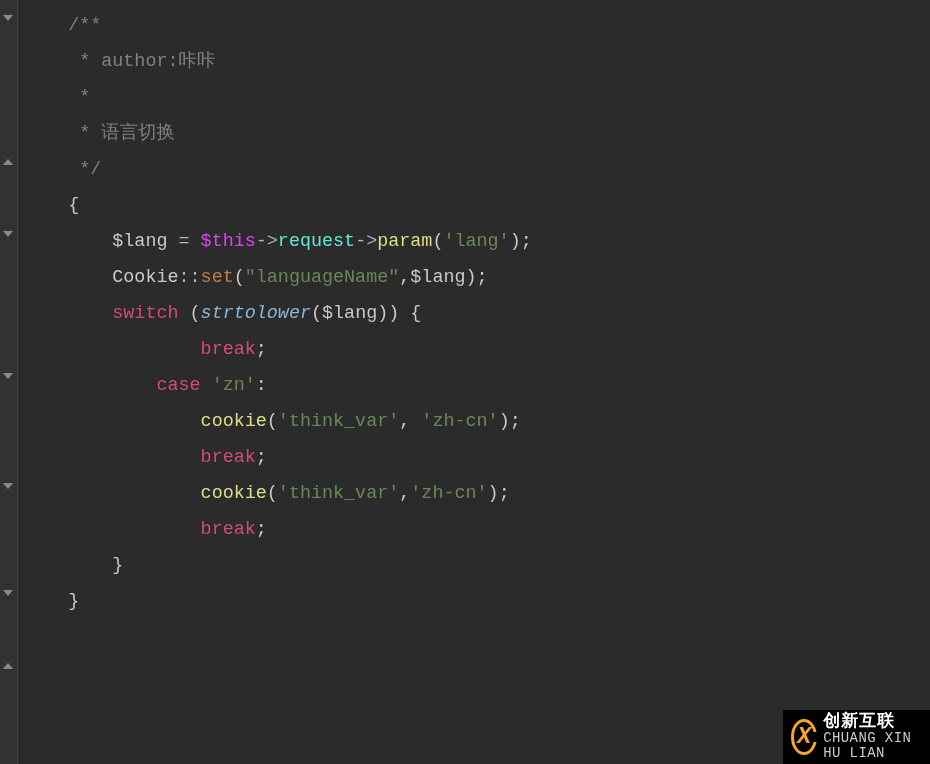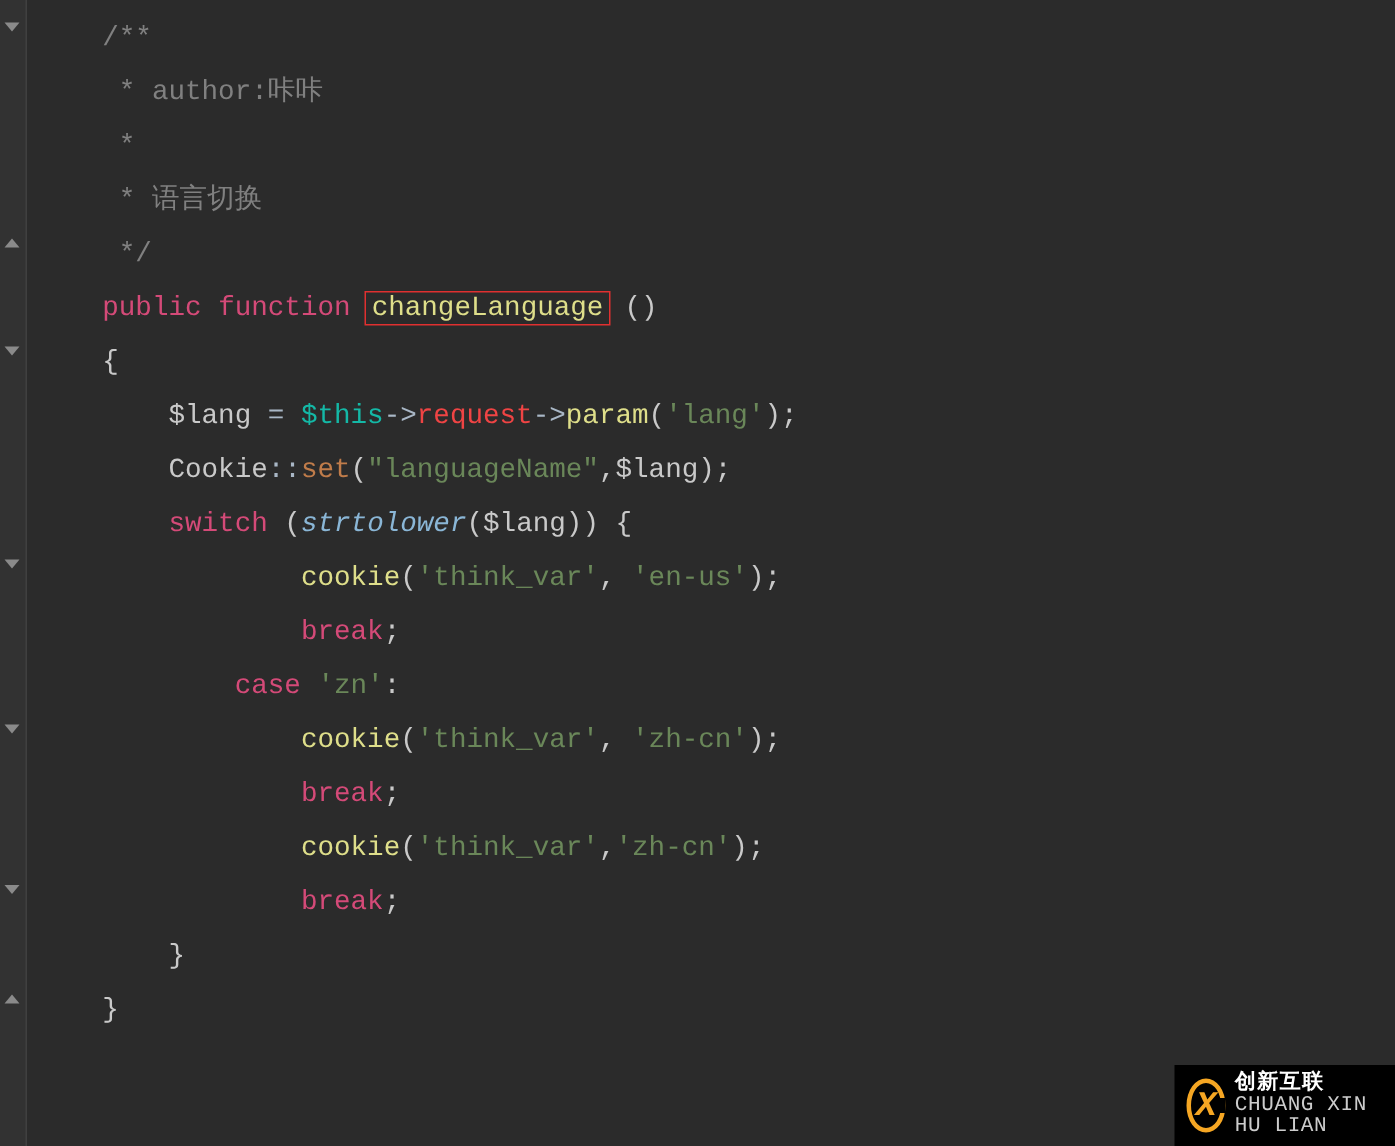--- a/index.html
+++ b/index.html
@@ -47,22 +47,22 @@
   .line {
     height: 36px;
     line-height: 36px;
     white-space: pre;
     padding-left: 6px;
     color: #a9b7c6;
   }
   .c-comment { color: #808080; }
   .c-keyword { color: #d44a78; }
   .c-var { color: #c9c9c9; }
-  .c-this   { color: #14b8a6; }
-  .c-member { color: #ef4444; }
+  .c-this   { color: #d946ef; }
+  .c-member { color: #5eead4; }
   .c-op { color: #a9b7c6; }
   .c-func-call { color: #dede8a; }
   .c-func-builtin { color: #8ab6d6; font-style: italic; }
   .c-class { color: #c9c9c9; }
   .c-static { color: #c07c4a; }
   .c-string { color: #6a8759; }
   .c-punct { color: #c9c9c9; }
   .c-paren { color: #c9c9c9; }
   .c-brace { color: #c9c9c9; }
   .c-fname { color: #dede8a; }
@@ -105,21 +105,21 @@
     top: 50%;
     width: 5px;
     height: 10px;
     background: #000;
     transform: translateY(-50%);
   }
   .logo-text {
     color: #fff;
     line-height: 1.05;
   }
-  .logo-text .big { font-size: 14px; font-weight: 600; letter-spacing: 1px; }
+  .logo-text .big { font-size: 17px; font-weight: 600; letter-spacing: 1px; }
   .logo-text .small { font-size: 14px; letter-spacing: 0.4px; color: #ccc; }
 </style>
 </head>
 <body>
 
 <div class="gutter">
   <div class="fold-markers">
     <div class="fold-mark" style="top:12px;">
       <svg viewBox="0 0 12 12">
           <polygon points="1,3 11,3 6,9" fill="#8a8a8a"></polygon>
@@ -163,32 +163,30 @@
   <div class="line">    <span class="c-comment">/**</span></div>
 
   <div class="line">    <span class="c-comment"> * author:</span><span class="c-comment">咔咔</span></div>
 
   <div class="line">    <span class="c-comment"> *</span></div>
 
   <div class="line">    <span class="c-comment"> * </span><span class="c-comment">语言切换</span></div>
 
   <div class="line">    <span class="c-comment"> */</span></div>
 
-  <div class="line">    <span class="c-keyword">public</span> <span class="c-keyword">function</span> <span class="hl-box"><span class="c-fname">changeLanguage</span></span> <span class="c-paren">(</span><span class="c-paren">)</span></div>
 
   <div class="line">    <span class="c-brace">{</span></div>
 
   <div class="line">        <span class="c-var">$lang</span><span class="c-op"> = </span><span class="c-this">$this</span><span class="c-op">-&gt;</span><span class="c-member">request</span><span class="c-op">-&gt;</span><span class="c-func-call">param</span><span class="c-paren">(</span><span class="c-string">'lang'</span><span class="c-paren">)</span><span class="c-punct">;</span></div>
 
   <div class="line">        <span class="c-class">Cookie</span><span class="c-op">::</span><span class="c-static">set</span><span class="c-paren">(</span><span class="c-string">"languageName"</span><span class="c-punct">,</span><span class="c-var">$lang</span><span class="c-paren">)</span><span class="c-punct">;</span></div>
 
   <div class="line">        <span class="c-keyword">switch</span> <span class="c-paren">(</span><span class="c-func-builtin">strtolower</span><span class="c-paren">(</span><span class="c-var">$lang</span><span class="c-paren">)</span><span class="c-paren">)</span> <span class="c-brace">{</span></div>
 
 
-  <div class="line">                <span class="c-func-call">cookie</span><span class="c-paren">(</span><span class="c-string">'think_var'</span><span class="c-punct">,</span> <span class="c-string">'en-us'</span><span class="c-paren">)</span><span class="c-punct">;</span></div>
 
   <div class="line">                <span class="c-keyword">break</span><span class="c-punct">;</span></div>
 
   <div class="line">            <span class="c-keyword">case</span> <span class="c-string">'zn'</span><span class="c-punct">:</span></div>
 
   <div class="line">                <span class="c-func-call">cookie</span><span class="c-paren">(</span><span class="c-string">'think_var'</span><span class="c-punct">,</span> <span class="c-string">'zh-cn'</span><span class="c-paren">)</span><span class="c-punct">;</span></div>
 
   <div class="line">                <span class="c-keyword">break</span><span class="c-punct">;</span></div>
 
 

